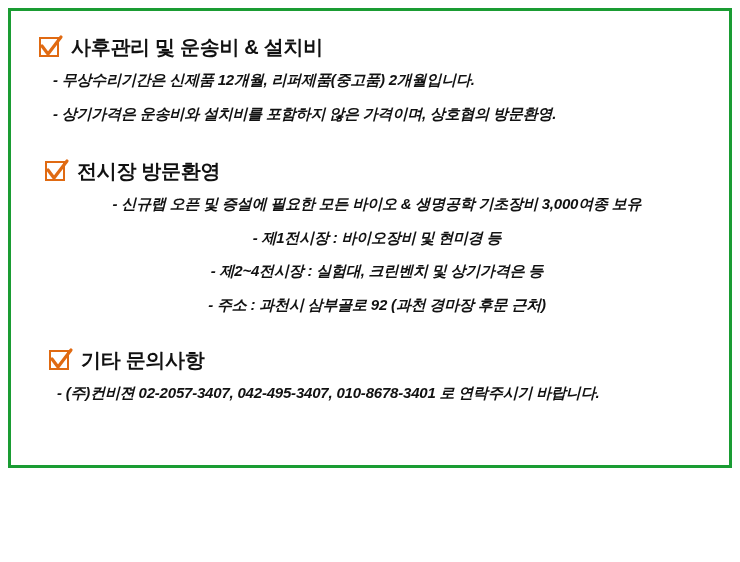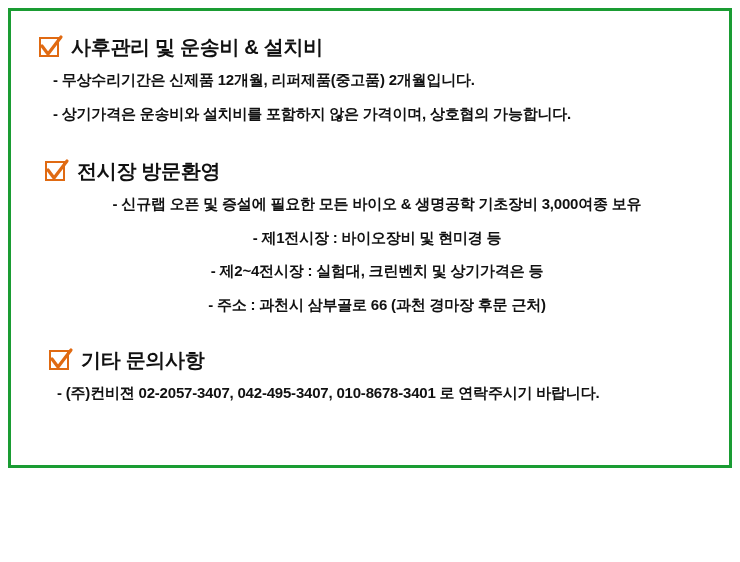--- a/index.html
+++ b/index.html
@@ -83,20 +83,21 @@
     padding-left: 14px;
   }
   .line {
     font-size: 15px;
     color: #111111;
     font-weight: bold;
     line-height: 1.5;
     margin: 0 0 11px 0;
     letter-spacing: -0.2px;
     white-space: nowrap;
+    font-style: italic;
   }
   .line:last-child {
     margin-bottom: 0;
   }
   .sec-2 .heading {
     padding-left: 6px;
   }
   .sec-3 .heading {
     padding-left: 10px;
   }
@@ -115,38 +116,38 @@
         <div class="heading">
           <span class="check-icon">
             <svg viewBox="0 0 26 26" aria-hidden="true">
               <path d="M4 12 L10 20 L23 3" fill="none" stroke="#e06a12" stroke-width="3.2" stroke-linecap="round" stroke-linejoin="round"></path>
             </svg>
           </span>
           <span class="heading-text">사후관리 및 운송비 &amp; 설치비</span>
         </div>
         <div class="lines">
           <p class="line">- 무상수리기간은 신제품 12개월, 리퍼제품(중고품) 2개월입니다.</p>
-          <p class="line">- 상기가격은 운송비와 설치비를 포함하지 않은 가격이며, 상호협의 가능합니다.</p>
+          <p class="line">- 상기가격은 운송비와 설치비를 포함하지 않은 가격이며, 상호협의 방문환영.</p>
         </div>
       </div>
 
       <div class="section sec-2 gap-lg">
         <div class="heading">
           <span class="check-icon">
             <svg viewBox="0 0 26 26" aria-hidden="true">
               <path d="M4 12 L10 20 L23 3" fill="none" stroke="#e06a12" stroke-width="3.2" stroke-linecap="round" stroke-linejoin="round"></path>
             </svg>
           </span>
           <span class="heading-text">전시장 방문환영</span>
         </div>
         <div class="lines">
           <p class="line">- 신규랩 오픈 및 증설에 필요한 모든 바이오 &amp; 생명공학 기초장비 3,000여종 보유</p>
           <p class="line">- 제1전시장 : 바이오장비 및 현미경 등</p>
           <p class="line">- 제2~4전시장 : 실험대, 크린벤치 및 상기가격은 등</p>
-          <p class="line">- 주소 : 과천시 삼부골로 66 (과천 경마장 후문 근처)</p>
+          <p class="line">- 주소 : 과천시 삼부골로 92 (과천 경마장 후문 근처)</p>
         </div>
       </div>
 
       <div class="section sec-3 gap-xl">
         <div class="heading">
           <span class="check-icon">
             <svg viewBox="0 0 26 26" aria-hidden="true">
               <path d="M4 12 L10 20 L23 3" fill="none" stroke="#e06a12" stroke-width="3.2" stroke-linecap="round" stroke-linejoin="round"></path>
             </svg>
           </span>

